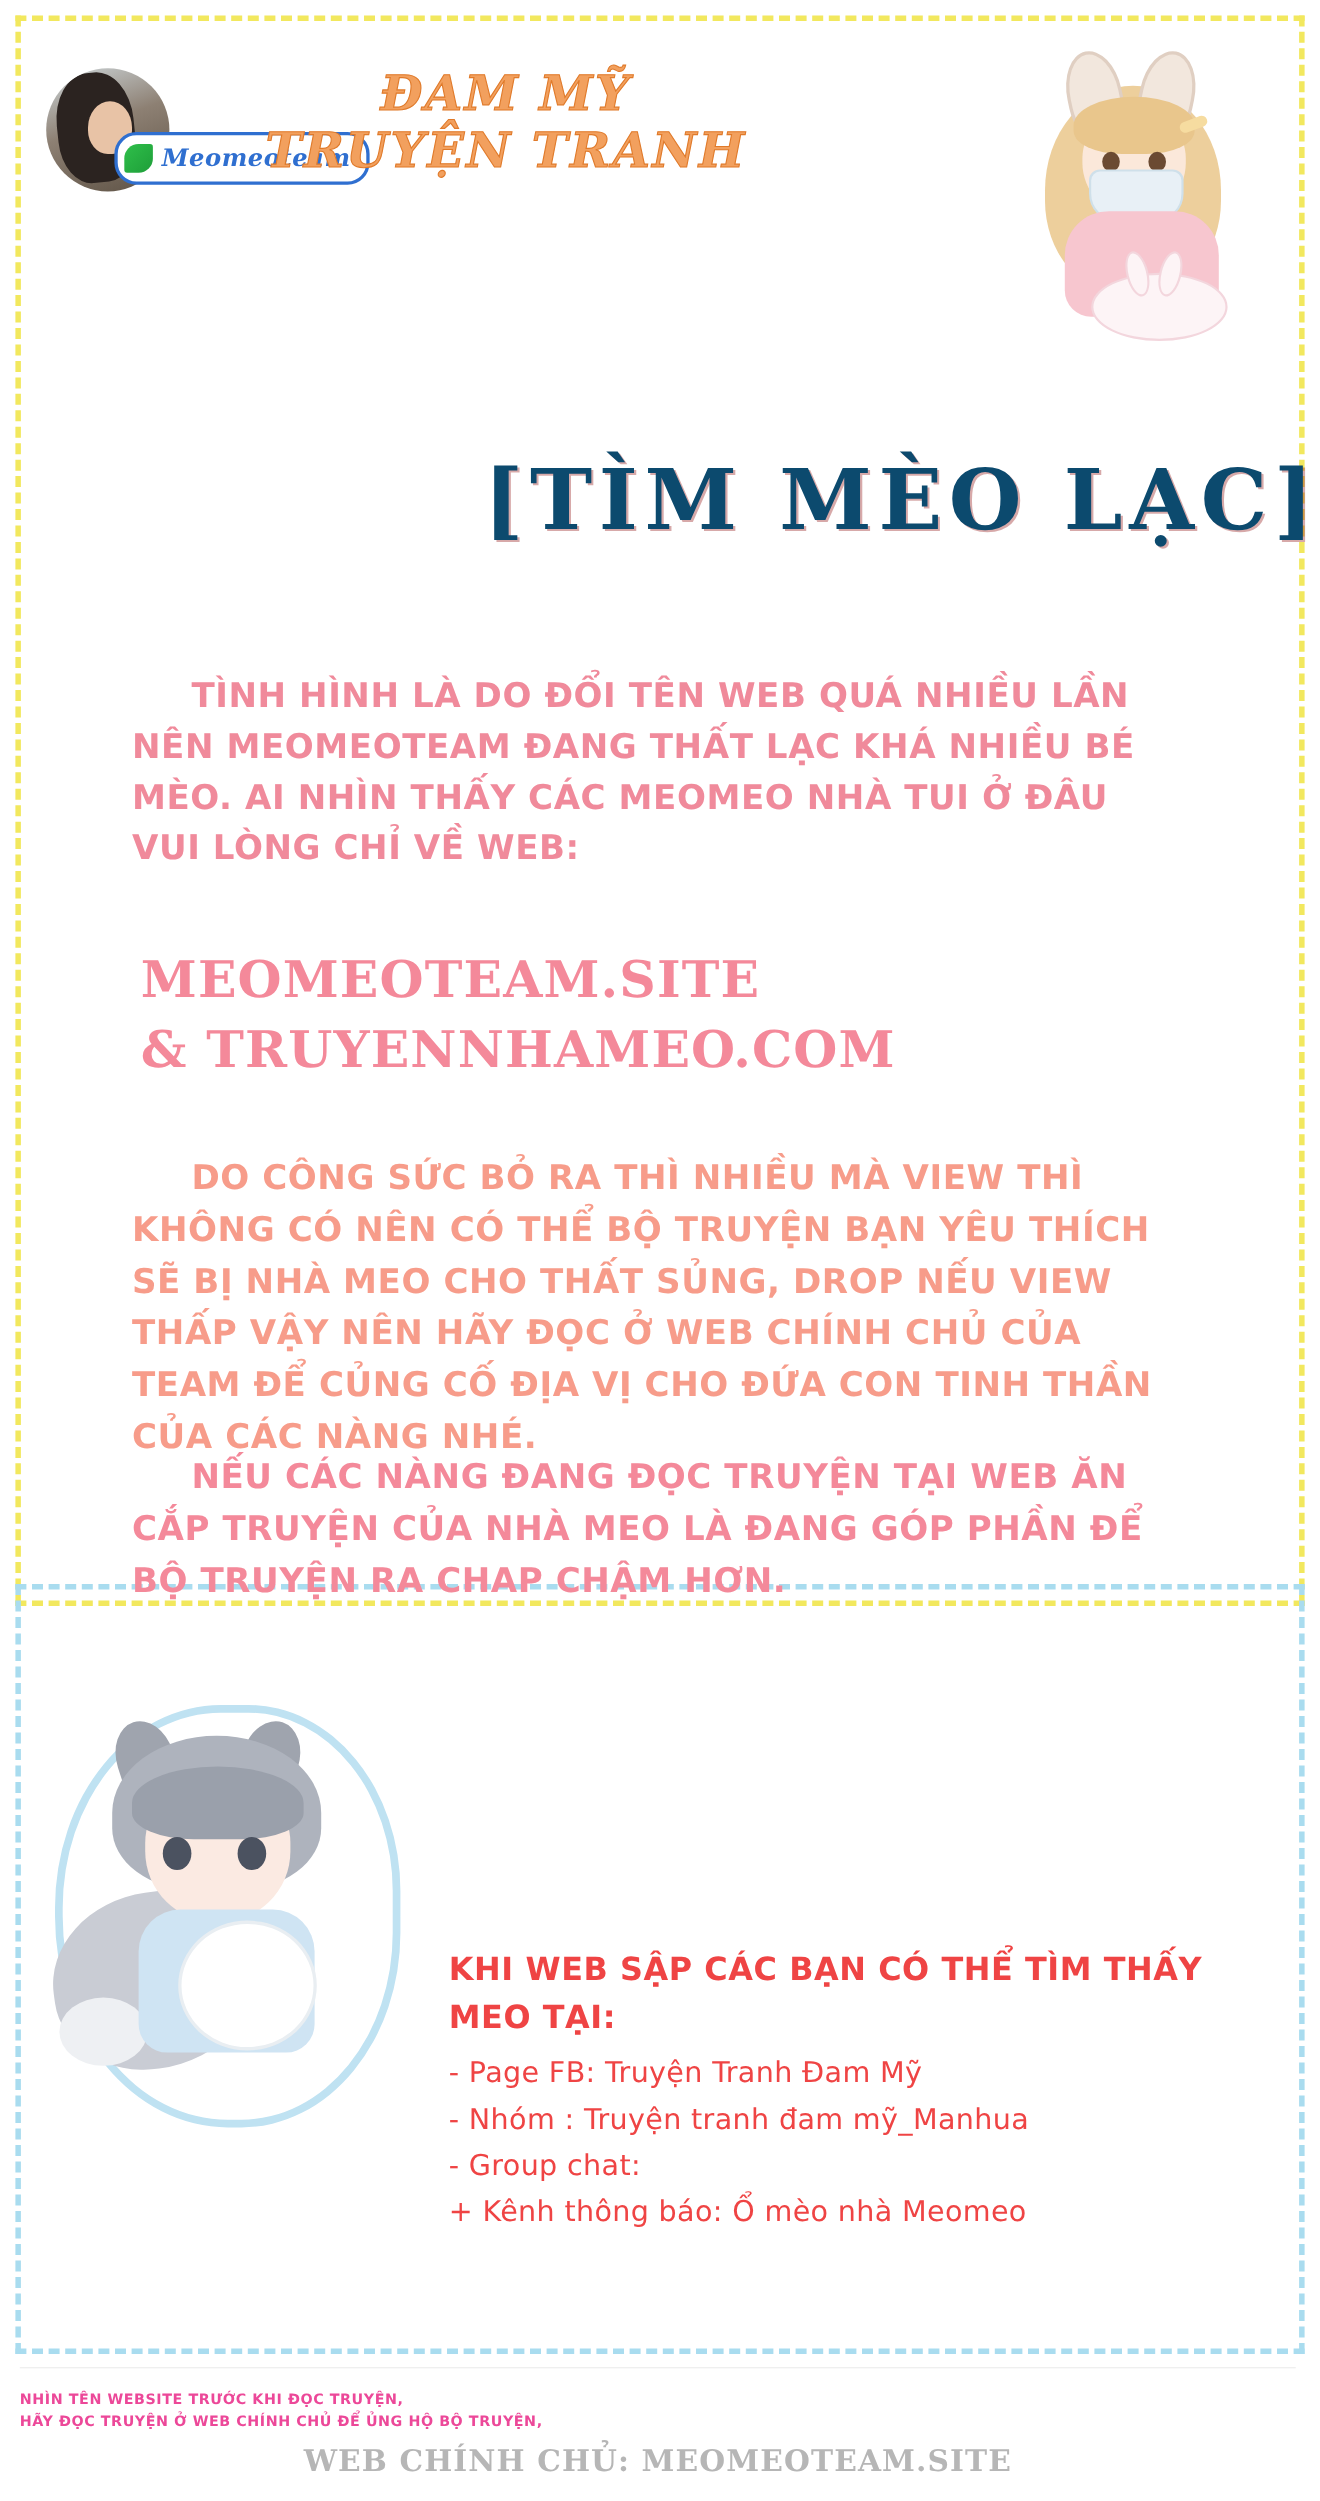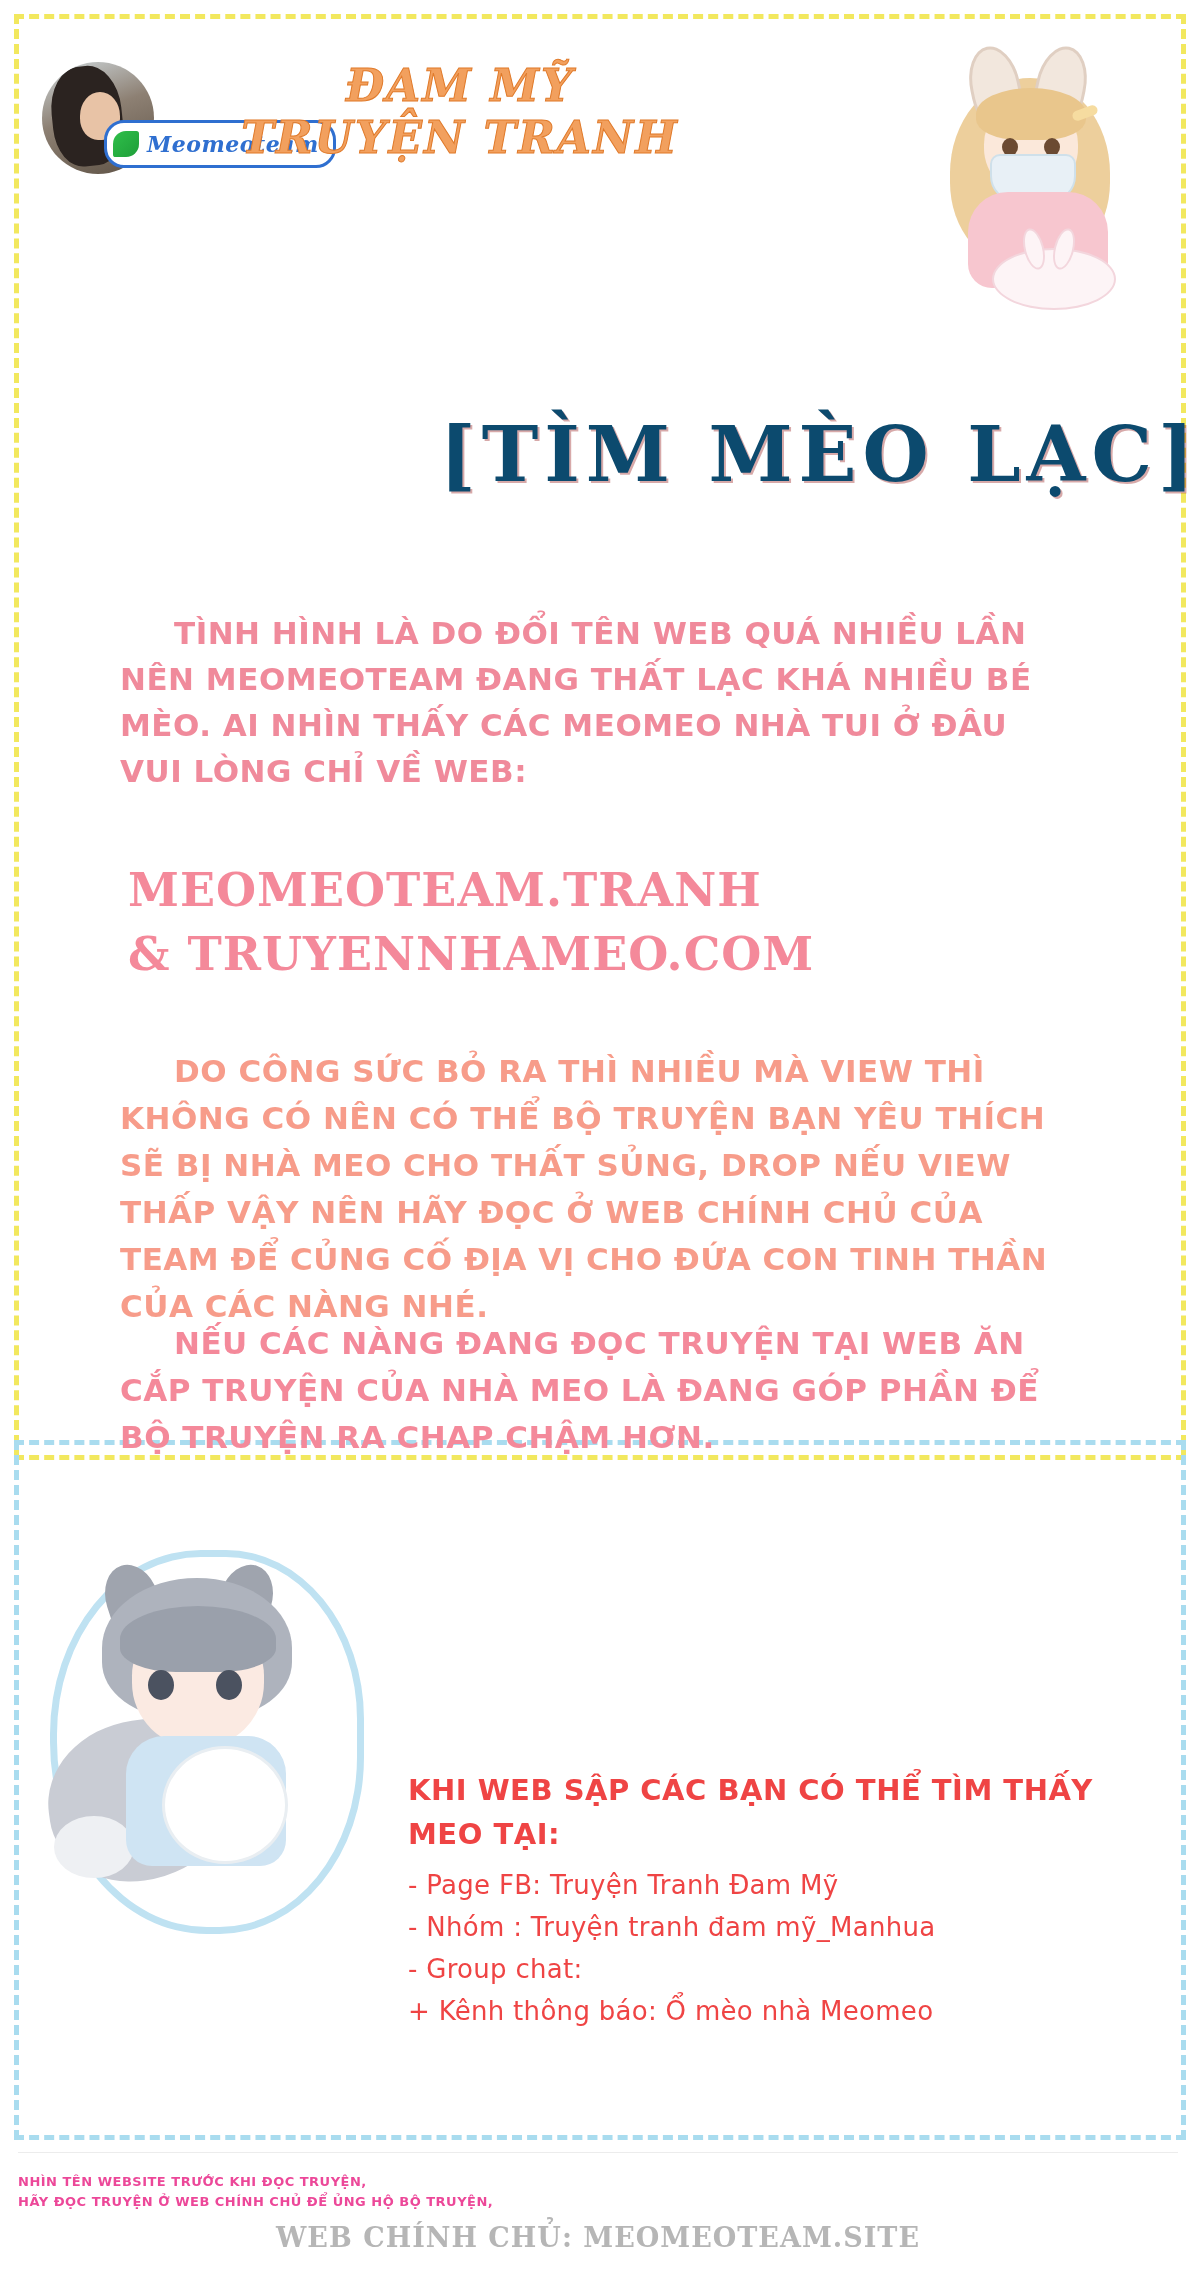--- a/index.html
+++ b/index.html
@@ -476,21 +476,21 @@
         <div class="ct-bunny-ear r"></div>
       </div>
     </div>
   </div>
 
   <div class="main-heading">[TÌM MÈO LẠC]</div>
 
   <div class="para p1">Tình hình là do đổi tên web quá nhiều lần nên Meomeoteam đang thất lạc khá nhiều bé mèo. Ai nhìn thấy các Meomeo nhà tui ở đâu vui lòng chỉ về web:</div>
 
   <div class="sites">
-    <div>MEOMEOTEAM.TRANH</div>
+    <div>MEOMEOTEAM.SITE</div>
     <div>&amp; TRUYENNHAMEO.COM</div>
   </div>
 
   <div class="para p2">Do công sức bỏ ra thì nhiều mà view thì không có nên có thể bộ truyện bạn yêu thích sẽ bị nhà meo cho thất sủng, drop nếu view thấp vậy nên hãy đọc ở web chính chủ của team để củng cố địa vị cho đứa con tinh thần của các nàng nhé.</div>
   <div class="para p3">Nếu các nàng đang đọc truyện tại web ăn cắp truyện của nhà meo là đang góp phần để bộ truyện ra chap chậm hơn.</div>
 
   <div class="chibi-bottom">
     <div class="cb-blob"></div>
     <div class="cb-tail"></div>
     <div class="cb-tailtip"></div>

